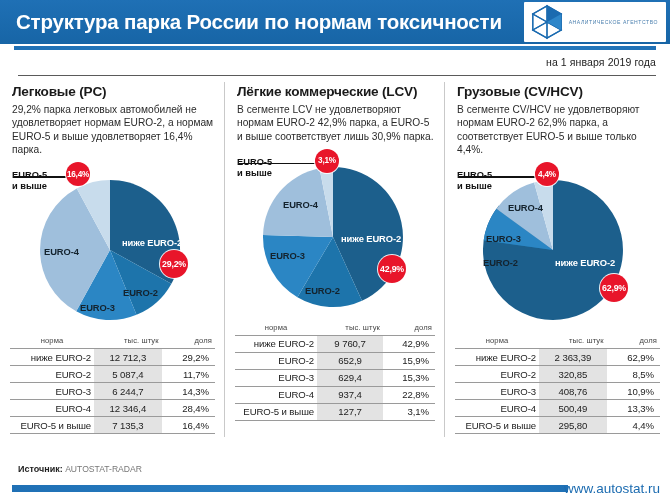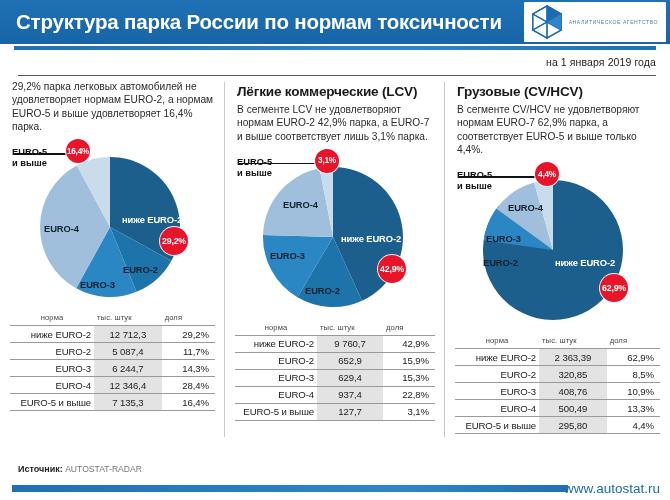--- a/index.html
+++ b/index.html
@@ -140,21 +140,21 @@
     border-collapse: collapse;
     margin-top: 4px;
     font-size: 9.2px;
     color: #222;
   }
   .tbl th {
     font-weight: 400;
     font-size: 7.6px;
     color: #444;
     padding: 2px 3px 3px 3px;
-    text-align: left;
+    text-align: right;
     letter-spacing: 0.1px;
   }
   .tbl th.c-norm { text-align: center; }
   .tbl td {
     padding: 2.5px 3px;
     border-top: 1px solid #9a9a9a;
     font-size: 9.6px;
     letter-spacing: -0.1px;
   }
   .tbl tr:last-child td { border-bottom: 1px solid #9a9a9a; }
@@ -208,20 +208,21 @@
     </div>
   </div>
 
   <div class="header-rule"></div>
   <div class="date-line">на 1 января 2019 года</div>
   <div class="date-rule"></div>
 
   <div class="cols">
 
     <div class="col c1">
+      <div class="col-title">Легковые (PC)</div>
       <div class="col-desc">29,2% парка легковых автомобилей не удовлетворяет нормам EURO-2, а нормам EURO-5 и выше удовлетворяет 16,4% парка.</div>
 
       <div class="pie-area">
         <svg class="pie-svg" width="205" height="172" viewBox="0 0 205 172">
           <g transform="translate(100,92)">
 
             <path d="M0,0 L0,-70 A70,70 0 0,1 61.4,33.7 Z" fill="#1c5f8c"></path>
 
             <path d="M0,0 L61.4,33.7 A70,70 0 0,1 26.5,64.8 Z" fill="#1d74ab"></path>
 
@@ -282,21 +283,21 @@
             <td class="c-qty">7 135,3</td>
             <td class="c-shr">16,4%</td>
           </tr>
         </tbody>
       </table>
       <div class="col-div"></div>
     </div>
 
     <div class="col c2">
       <div class="col-title">Лёгкие коммерческие (LCV)</div>
-      <div class="col-desc">В сегменте LCV не удовлетворяют нормам EURO-2 42,9% парка, а EURO-7 и выше соответствует лишь 3,1% парка.</div>
+      <div class="col-desc">В сегменте LCV не удовлетворяют нормам EURO-2 42,9% парка, а EURO-5 и выше соответствует лишь 30,9% парка.</div>
 
       <div class="pie-area">
         <svg class="pie-svg" width="205" height="172" viewBox="0 0 205 172">
           <g transform="translate(98,92)">
 
             <path d="M0,0 L0,-70 A70,70 0 0,1 29.0,63.7 Z" fill="#1c5f8c"></path>
 
             <path d="M0,0 L29.0,63.7 A70,70 0 0,1 -35.6,60.3 Z" fill="#1d74ab"></path>
 
             <path d="M0,0 L-35.6,60.3 A70,70 0 0,1 -69.97,-2.0 Z" fill="#2b86c4"></path>
@@ -356,21 +357,21 @@
             <td class="c-qty">127,7</td>
             <td class="c-shr">3,1%</td>
           </tr>
         </tbody>
       </table>
       <div class="col-div"></div>
     </div>
 
     <div class="col c3">
       <div class="col-title">Грузовые (CV/HCV)</div>
-      <div class="col-desc">В сегменте CV/HCV не удовлетворяют нормам EURO-7 62,9% парка, а соответствует EURO-5 и выше только 4,4%.</div>
+      <div class="col-desc">В сегменте CV/HCV не удовлетворяют нормам EURO-2 62,9% парка, а соответствует EURO-5 и выше только 4,4%.</div>
 
       <div class="pie-area">
         <svg class="pie-svg" width="205" height="172" viewBox="0 0 205 172">
           <g transform="translate(98,92)">
 
             <path d="M0,0 L0,-70 A70,70 0 1,1 -54.3,-44.2 Z" fill="#1c5f8c"></path>
 
             <path d="M0,0 L-54.3,-44.2 A70,70 0 0,1 -69.3,-9.8 Z" fill="#1d74ab"></path>
 
             <path d="M0,0 L-69.3,-9.8 A70,70 0 0,1 -56.6,-41.2 Z" fill="#2b86c4"></path>

